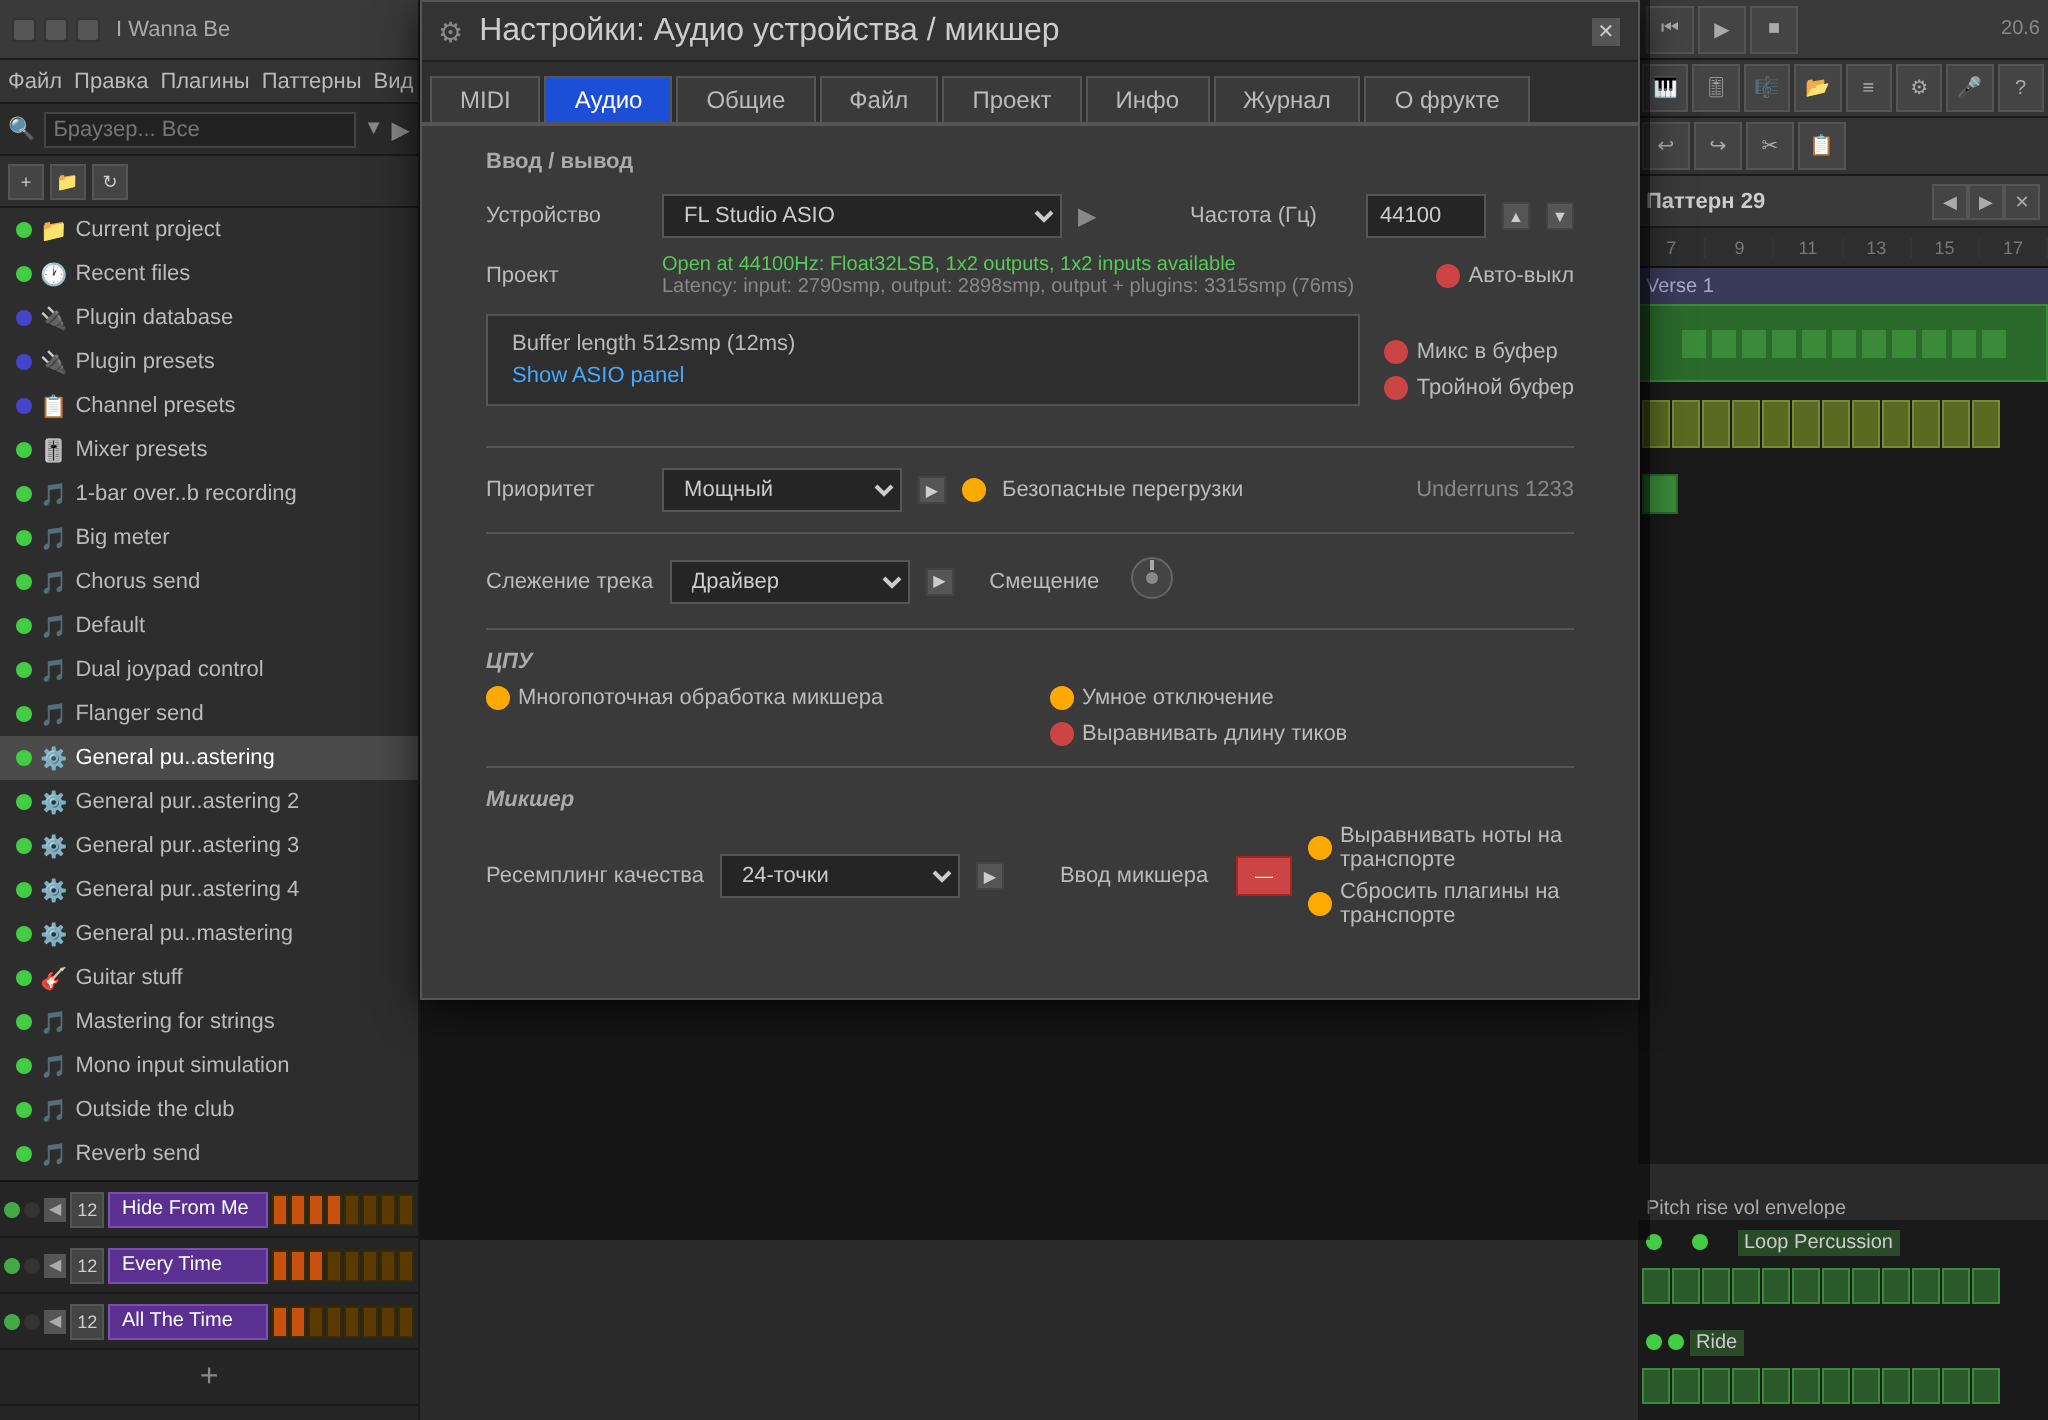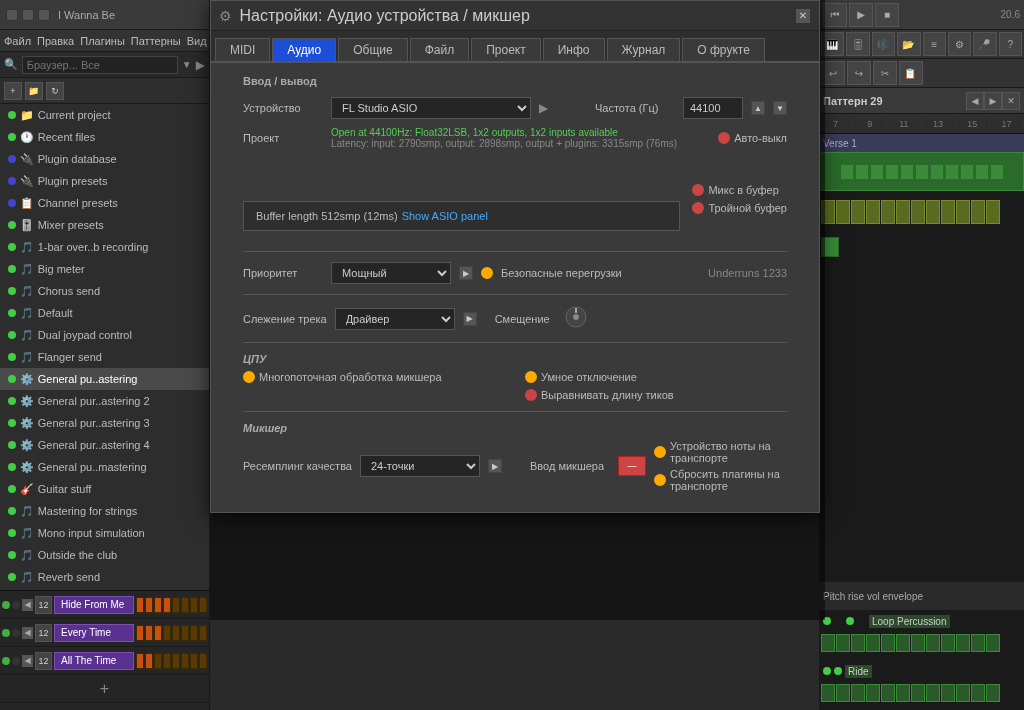--- a/index.html
+++ b/index.html
@@ -414,24 +414,23 @@
       border: none;
       border-top: 1px solid #555;
       margin: 10px 0;
     }
 
     .buffer-box {
       background: #2e2e2e;
       border: 1px solid #555;
       padding: 8px 12px;
       display: flex;
-      flex-direction: row;
+      flex-direction: column;
       gap: 4px;
       margin-bottom: 10px;
-      margin-top: 44px;
     }
     .buffer-title { font-size: 11px; color: #bbb; }
     .buffer-link { font-size: 11px; color: #4af; cursor: pointer; }
     .checkbox-row {
       display: flex;
       align-items: center;
       gap: 4px;
     }
     .checkbox-label { font-size: 11px; color: #bbb; }
     .subsection-title {
@@ -752,21 +751,21 @@
     </div>
 
     <div class="track-lane" style="height:30px;background:#1a1a1a;">
       <div style="display:flex;gap:1px;padding:2px;width:100%;align-items:center;">
         <div style="width:18px;height:20px;background:#3a8a3a;border:1px solid #2a6a2a;"></div>
       </div>
     </div>
 
     <div style="flex:1;background:#1a1a1a;"></div>
 
-    <div style="height:28px;background:#2a2a2a;display:flex;align-items:center;padding:0 4px;">
+    <div style="height:28px;background:#2a2a2a;display:flex;align-items:flex-end;padding:0 4px;">
       <span style="font-size:10px;color:#aaa;">Pitch rise vol envelope</span>
     </div>
 
     <div style="height:50px;background:#1a1a1a;display:flex;flex-direction:column;">
       <div style="display:flex;align-items:center;padding:2px 4px;gap:15px;height:22px;">
         <div style="width:8px;height:8px;background:#4c4;border-radius:50%;"></div>
         <div style="width:8px;height:8px;background:#4c4;border-radius:50%;"></div>
         <span style="font-size:10px;color:#ccc;background:#2a4a2a;padding:1px 3px;">Loop Percussion</span>
       </div>
       <div style="display:flex;gap:1px;padding:2px;flex:1;">
@@ -938,21 +937,21 @@
           <option>24-точки</option>
         </select>
         <div class="arrow-btn">▶</div>
         <span style="margin-left:20px;" class="form-label">Ввод микшера</span>
         <div style="width:28px;height:20px;background:#c44;border:1px solid #a22;display:flex;align-items:center;justify-content:center;">
           <span style="font-size:9px;color:#fff;">—</span>
         </div>
         <div style="flex:1;display:flex;flex-direction:column;align-items:flex-end;gap:4px;">
           <div class="checkbox-row">
             <div class="radio-dot on"></div>
-            <span class="checkbox-label">Устройство ноты на транспорте</span>
+            <span class="checkbox-label">Выравнивать ноты на транспорте</span>
           </div>
           <div class="checkbox-row">
             <div class="radio-dot on"></div>
             <span class="checkbox-label">Сбросить плагины на транспорте</span>
           </div>
         </div>
       </div>
     </div>
   </div>
 </div>

